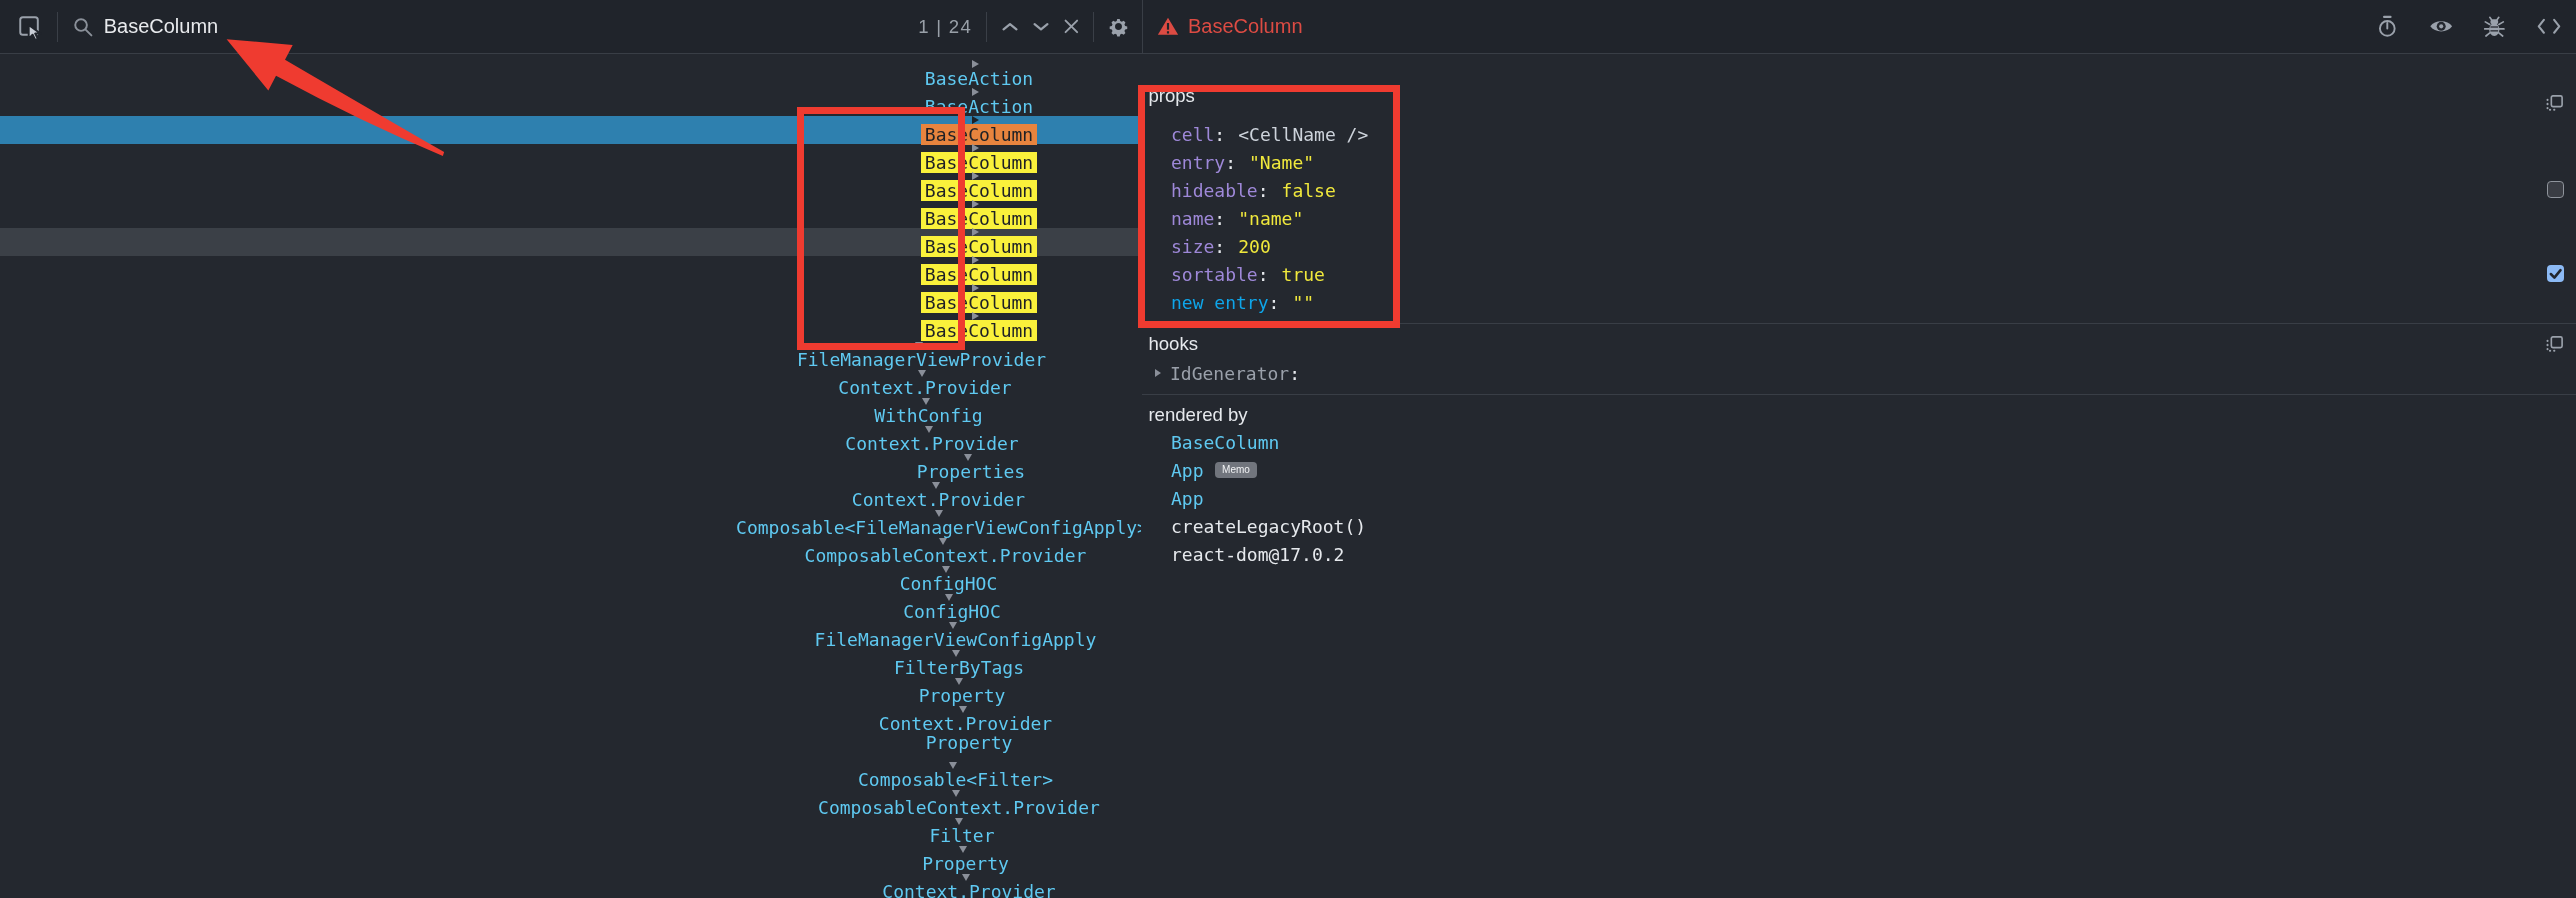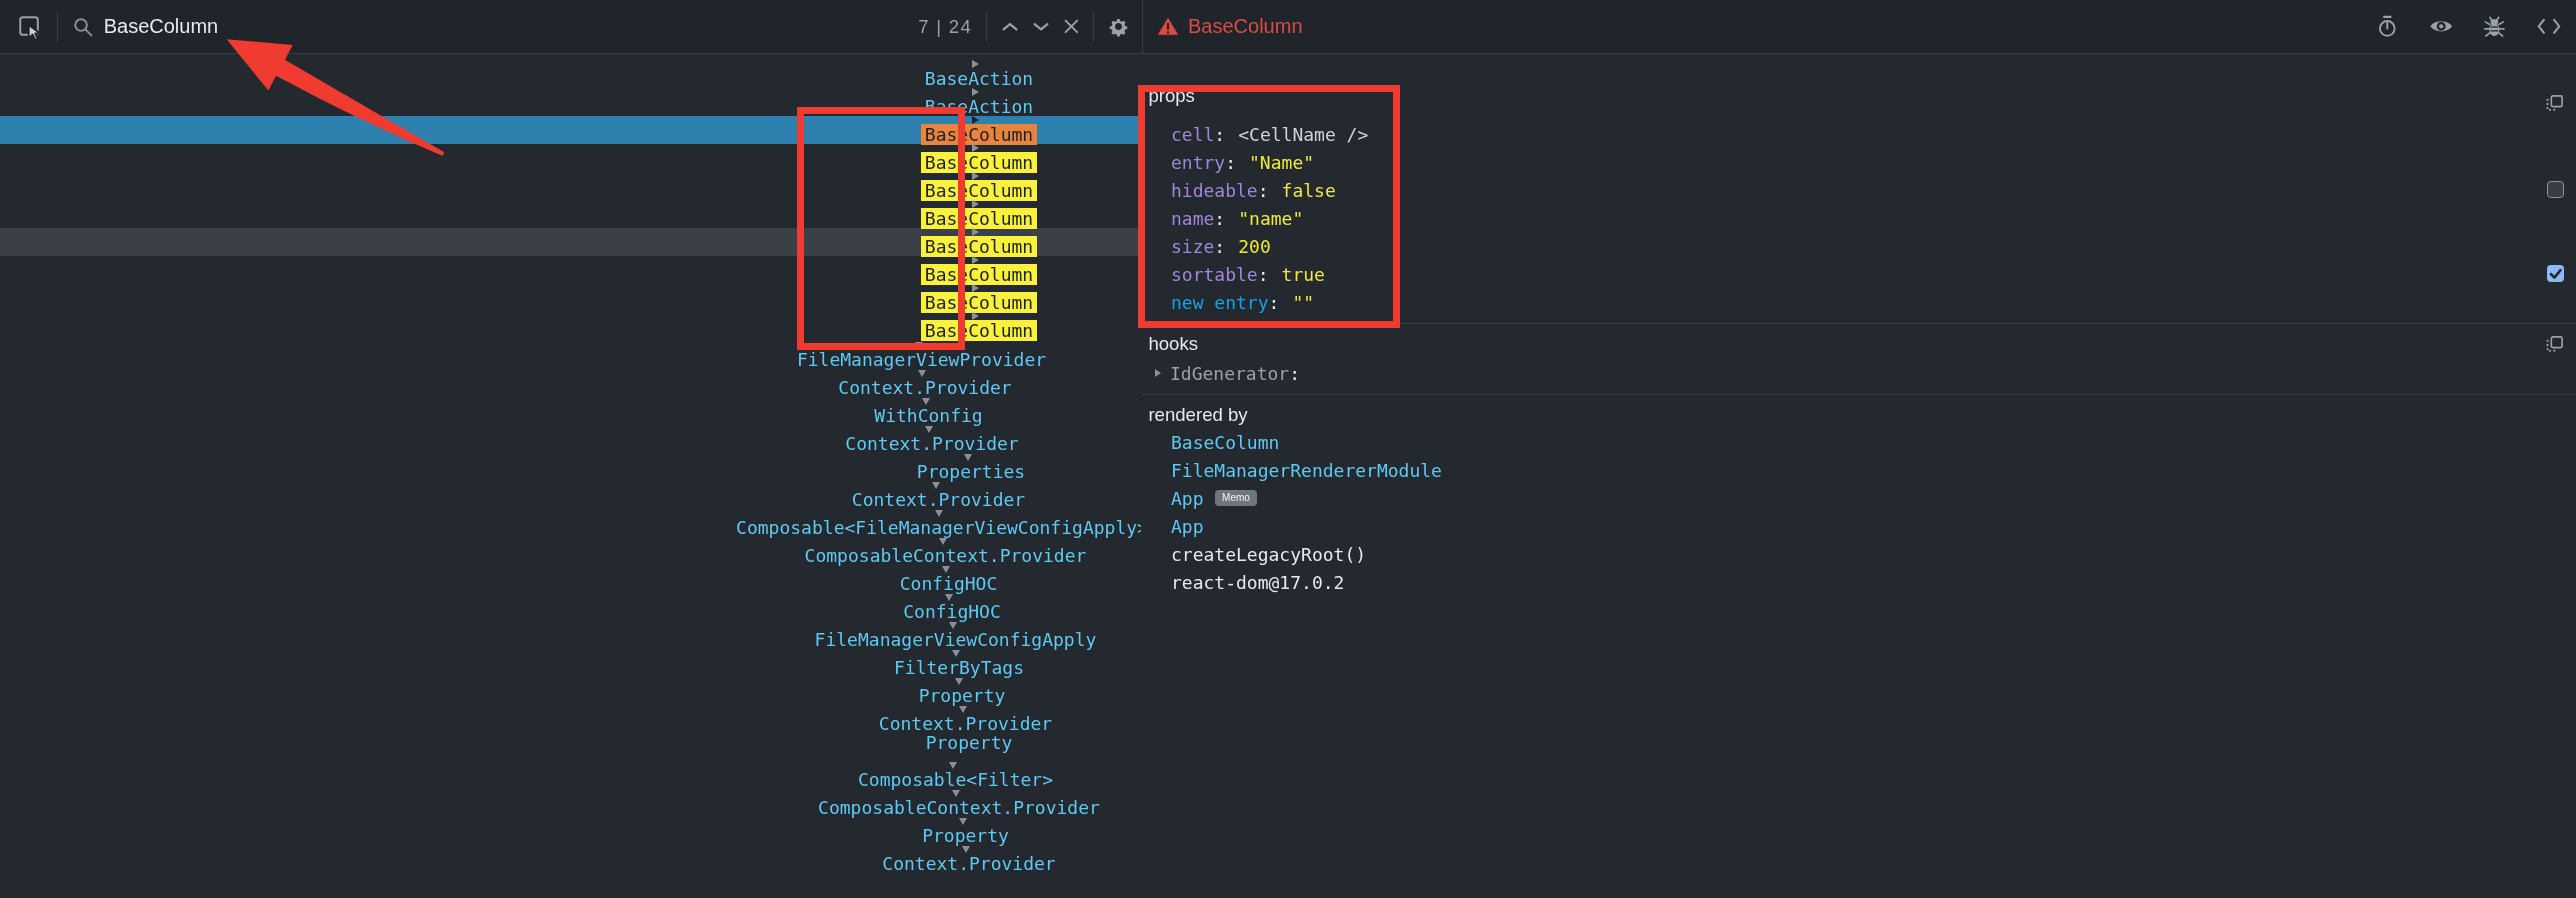--- a/index.html
+++ b/index.html
@@ -89,21 +89,21 @@
       </svg>
     </button>
     <span class="tb-divider" style="margin:0 14px;"></span>
     <span class="icon-btn">
       <svg width="22" height="22" viewBox="0 0 34 34">
         <circle cx="14" cy="14" r="9" fill="none" stroke="#8A9099" stroke-width="3"></circle>
         <line x1="21" y1="21" x2="30" y2="30" stroke="#8A9099" stroke-width="3" stroke-linecap="round"></line>
       </svg>
     </span>
     <input class="search-input" style="margin-left: 7.7px;" value="BaseColumn">
-    <span class="result-count">7 | 24</span>
+    <span class="result-count">1 | 24</span>
     <span class="tb-divider" style="margin:0 14px;"></span>
     <button class="icon-btn">
       <svg width="18" height="11.6" viewBox="0 0 28 18">
         <polyline points="4,13 14,5 24,13" fill="none" stroke="#9AA1AB" stroke-width="3.5" stroke-linecap="round" stroke-linejoin="round"></polyline>
       </svg>
     </button>
     <button class="icon-btn" style="margin-left:13px;">
       <svg width="18" height="11.6" viewBox="0 0 28 18">
         <polyline points="4,5 14,13 24,5" fill="none" stroke="#9AA1AB" stroke-width="3.5" stroke-linecap="round" stroke-linejoin="round"></polyline>
       </svg>
@@ -278,20 +278,24 @@
       <span class="tree-label">Property</span>
     </div>
     <div class="tree-row" style="padding-left: 770px;">
       <span class="arrow expanded"></span>
       <span class="tree-label">Composable&lt;Filter&gt;</span>
     </div>
     <div class="tree-row" style="padding-left: 777px;">
       <span class="arrow expanded"></span>
       <span class="tree-label">ComposableContext.Provider</span>
     </div>
+    <div class="tree-row" style="padding-left: 783px;">
+      <span class="arrow expanded"></span>
+      <span class="tree-label">Filter</span>
+    </div>
     <div class="tree-row" style="padding-left: 790px;">
       <span class="arrow expanded"></span>
       <span class="tree-label">Property</span>
     </div>
     <div class="tree-row" style="padding-left: 797px;">
       <span class="arrow expanded"></span>
       <span class="tree-label">Context.Provider</span>
     </div>
   </div>
 
@@ -329,23 +333,20 @@
       <span class="colon">:</span>
   </div>
 
   <div class="sec-divider divider-2"></div>
   <div class="section-label rb-label">rendered by</div>
   <div class="rb-rows">
       <div class="rb-row">
         <span class="rb-name component">BaseColumn</span>
       </div>
       <div class="rb-row">
-        <span class="rb-name component">FileManagerRendererModule</span>
-      </div>
-      <div class="rb-row">
         <span class="rb-name component">App</span>
         <span class="badge">Memo</span>
       </div>
       <div class="rb-row">
         <span class="rb-name component">App</span>
       </div>
       <div class="rb-row">
         <span class="rb-name plain">createLegacyRoot()</span>
       </div>
       <div class="rb-row">

